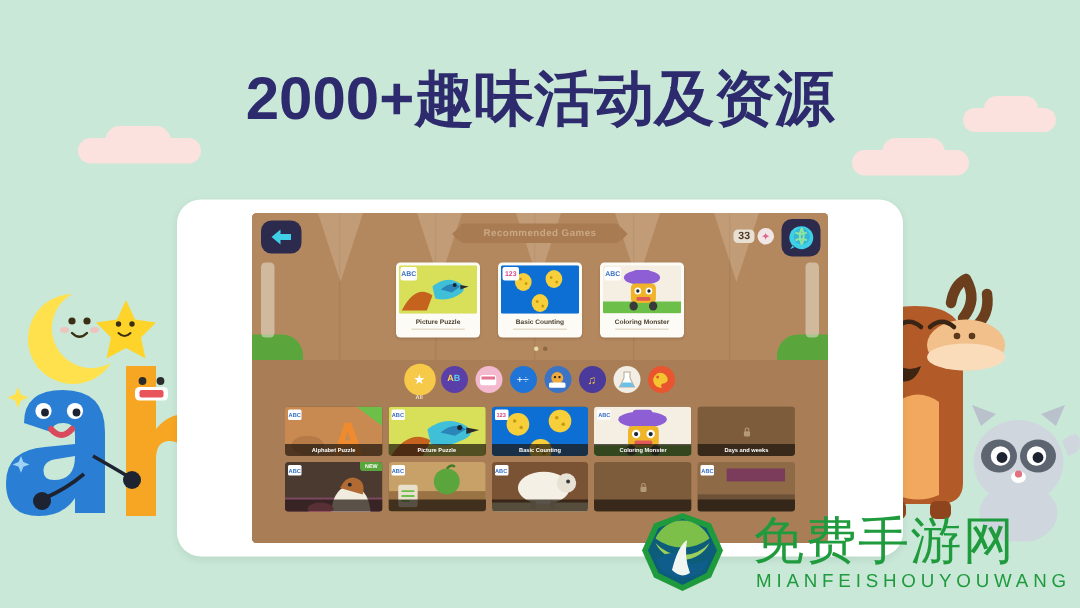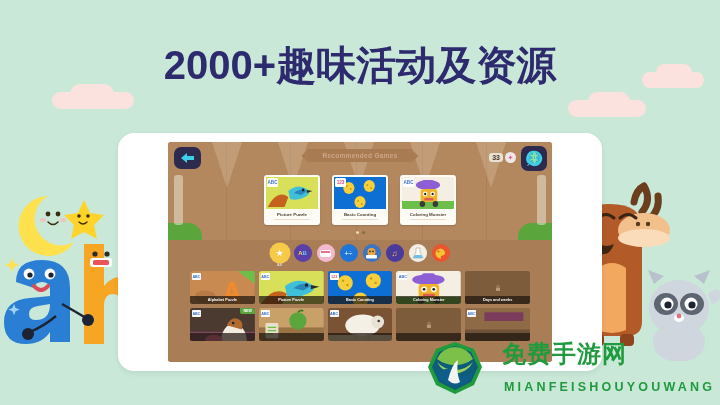--- a/index.html
+++ b/index.html
@@ -188,26 +188,26 @@
   }
   .lockIcon {
     position:absolute; left:50%; top:50%; transform:translate(-50%,-50%);
     width:6px;height:7px; z-index:3; opacity:.55;
   }
 
   
   #watermark { position:absolute; left:424px; top:338px; width:292px; height:62px; }
   #wmText {
     position:absolute; left:78px; top:0;
-    font-size:24px; font-weight:bold; color:#1f9b3e;
+    font-size:34px; font-weight:normal; color:#1f9b3e;
     letter-spacing:1px; white-space:nowrap;text-align:center;
   }
   #wmPinyin {
     position:absolute; left:80px; top:42px;
-    font-size:12.5px; font-weight:bold; color:#1f9b3e;
+    font-size:12.5px; font-weight:normal; color:#1f9b3e;
     letter-spacing:3.2px; white-space:nowrap;
   }
 </style>
 </head>
 <body>
 
 <div id="stage">
 
   <div class="cloud" style="left:52px; top:92px; width:82px; height:17px;"></div>
   <div class="cloud" style="left:70px; top:84px; width:44px; height:20px;"></div>

